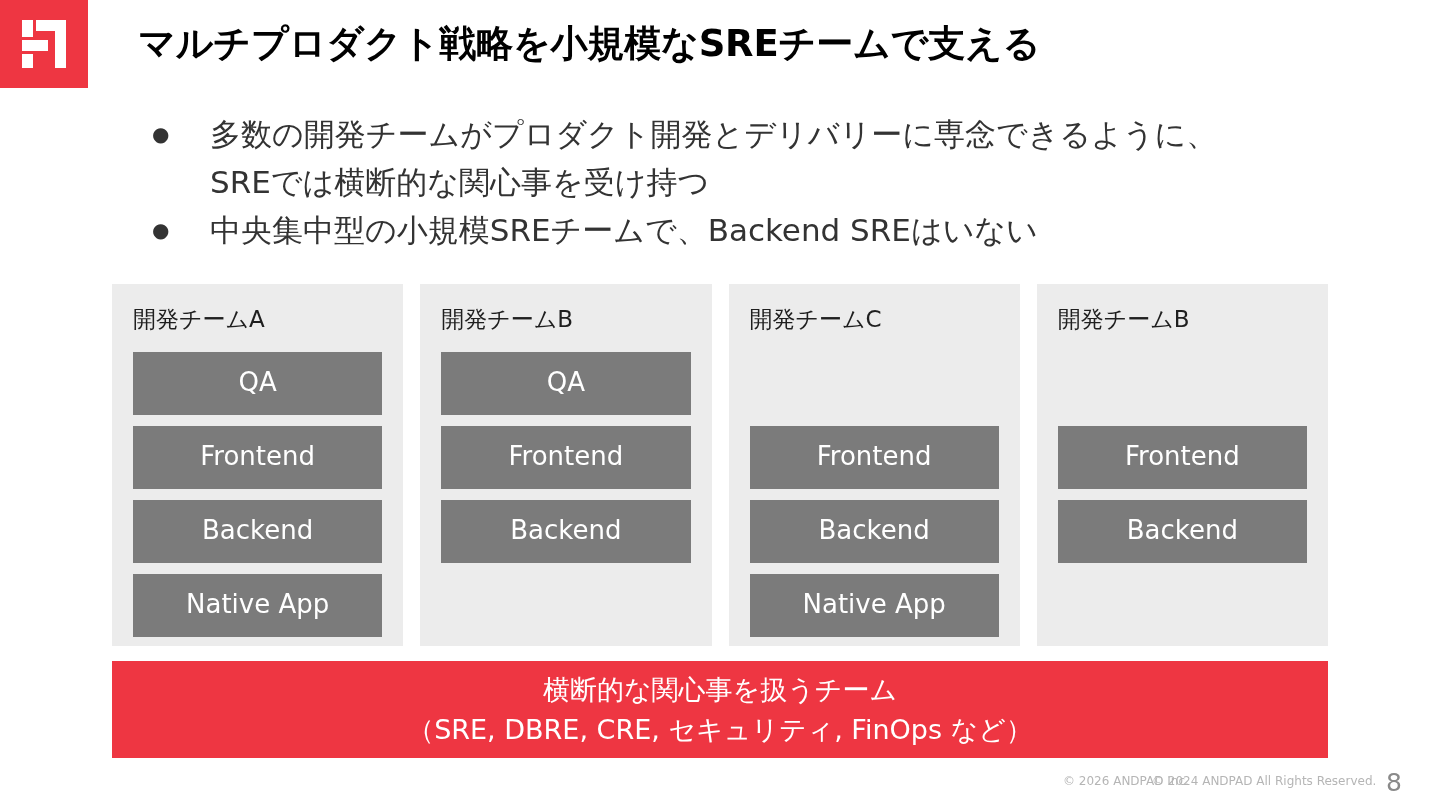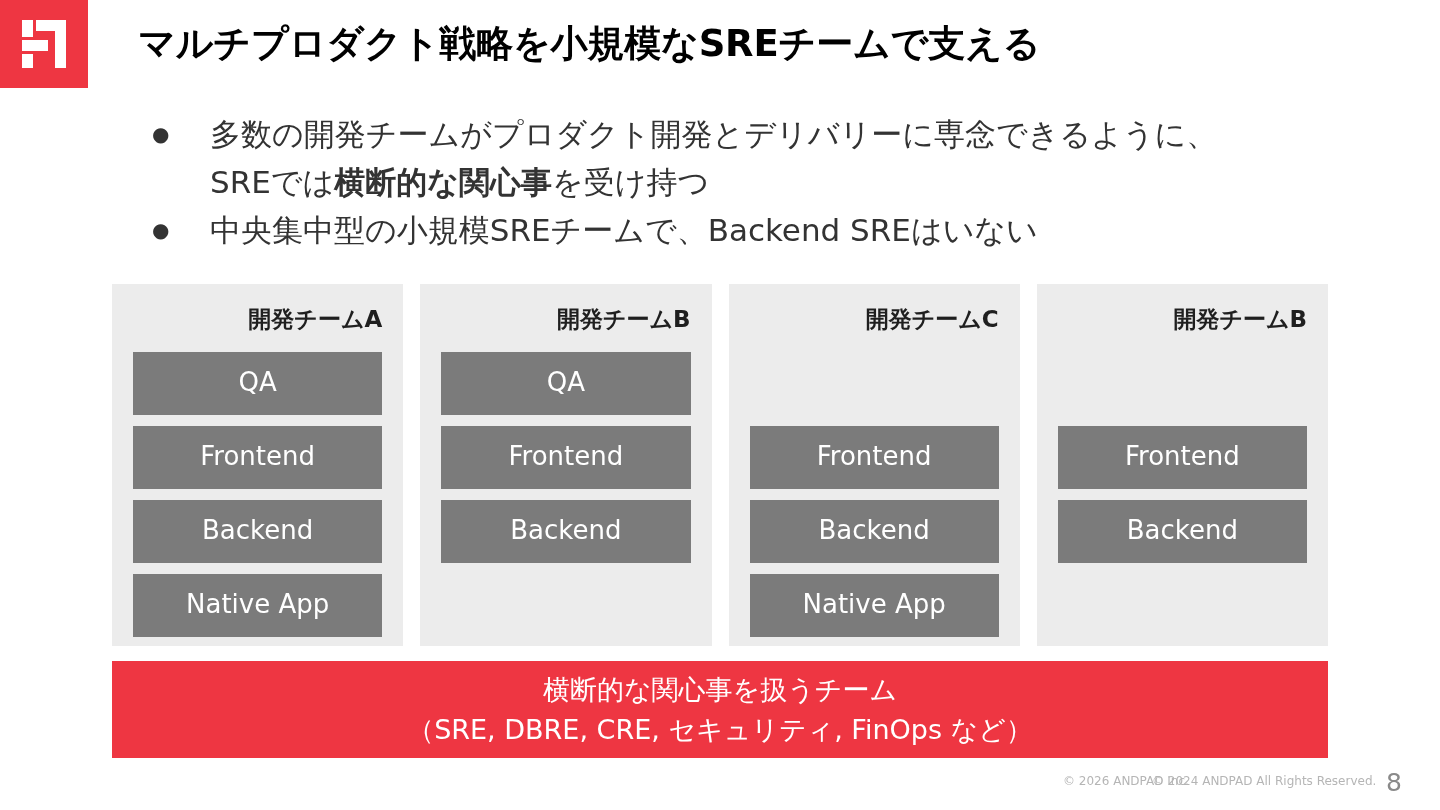--- a/index.html
+++ b/index.html
@@ -64,21 +64,21 @@
     width: 58px;
     font-size: 20px;
     line-height: 48px;
     text-align: left;
     color: #333333;
   }
   .bullet-text {
     flex: 1 1 auto;
   }
   .bullet-text b {
-    font-weight: bold;
+    font-weight: normal;
   }
 
   
   .teams-row {
     position: absolute;
     left: 112px;
     top: 284px;
     width: 1216px;
     height: 362px;
     display: flex;
@@ -88,23 +88,23 @@
     flex: 1 1 0;
     background: #ececec;
     position: relative;
     display: flex;
     flex-direction: column;
     align-items: stretch;
     padding: 18px 21px 20px 21px;
     box-sizing: border-box;
   }
   .team-card-title {
-    text-align: right;
+    text-align: left;
     font-size: 23px;
-    font-weight: bold;
+    font-weight: normal;
     color: #1f1f1f;
     line-height: 34px;
     margin-bottom: 16px;
   }
   .role-slots {
     flex: 1 1 auto;
     display: flex;
     flex-direction: column;
     gap: 11px;
   }

